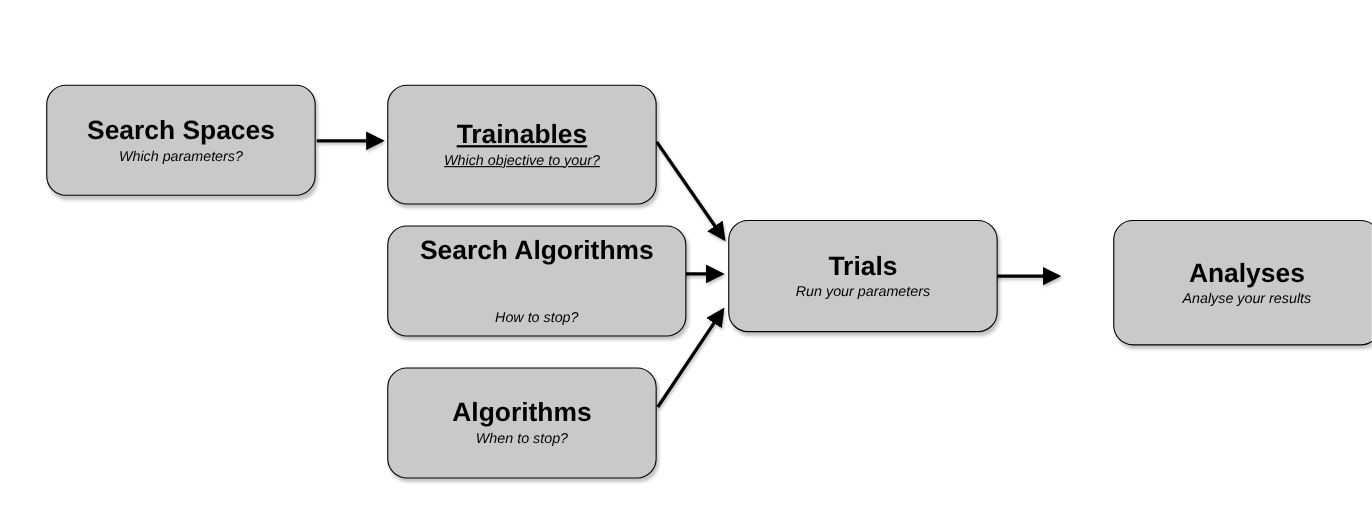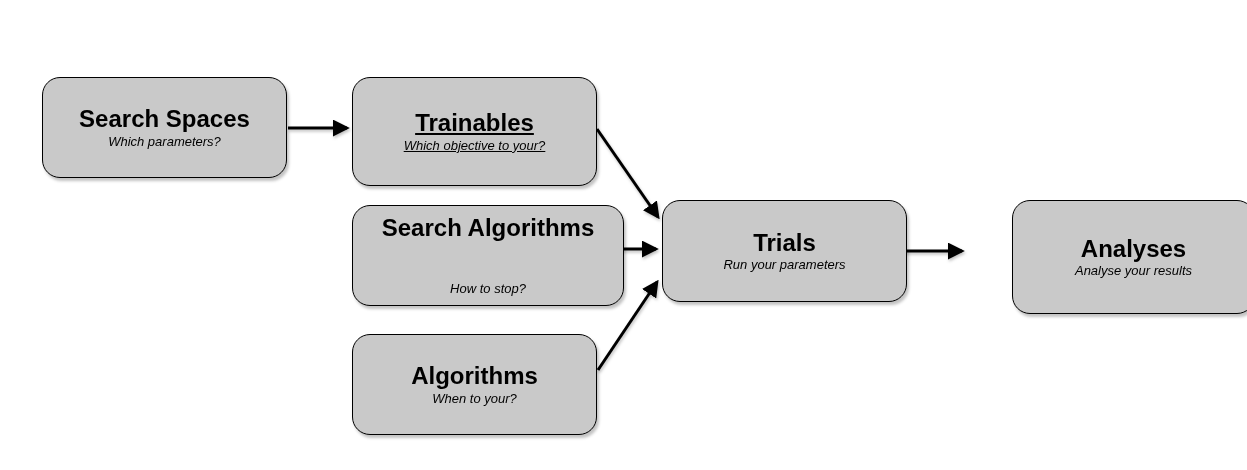--- a/index.html
+++ b/index.html
@@ -96,21 +96,21 @@
     <div class="subtitle">Which objective to your?</div>
   </div>
 
   <div class="node" id="n-search-algorithms">
     <div class="title">Search Algorithms</div>
     <div class="subtitle">How to stop?</div>
   </div>
 
   <div class="node" id="n-schedulers">
     <div class="title">Algorithms</div>
-    <div class="subtitle">When to your?</div>
+    <div class="subtitle">When to stop?</div>
   </div>
 
   <div class="node" id="n-trials">
     <div class="title">Trials</div>
     <div class="subtitle">Run your parameters</div>
   </div>
 
   <div class="node" id="n-analyses">
     <div class="title">Analyses</div>
     <div class="subtitle">Analyse your results</div>

